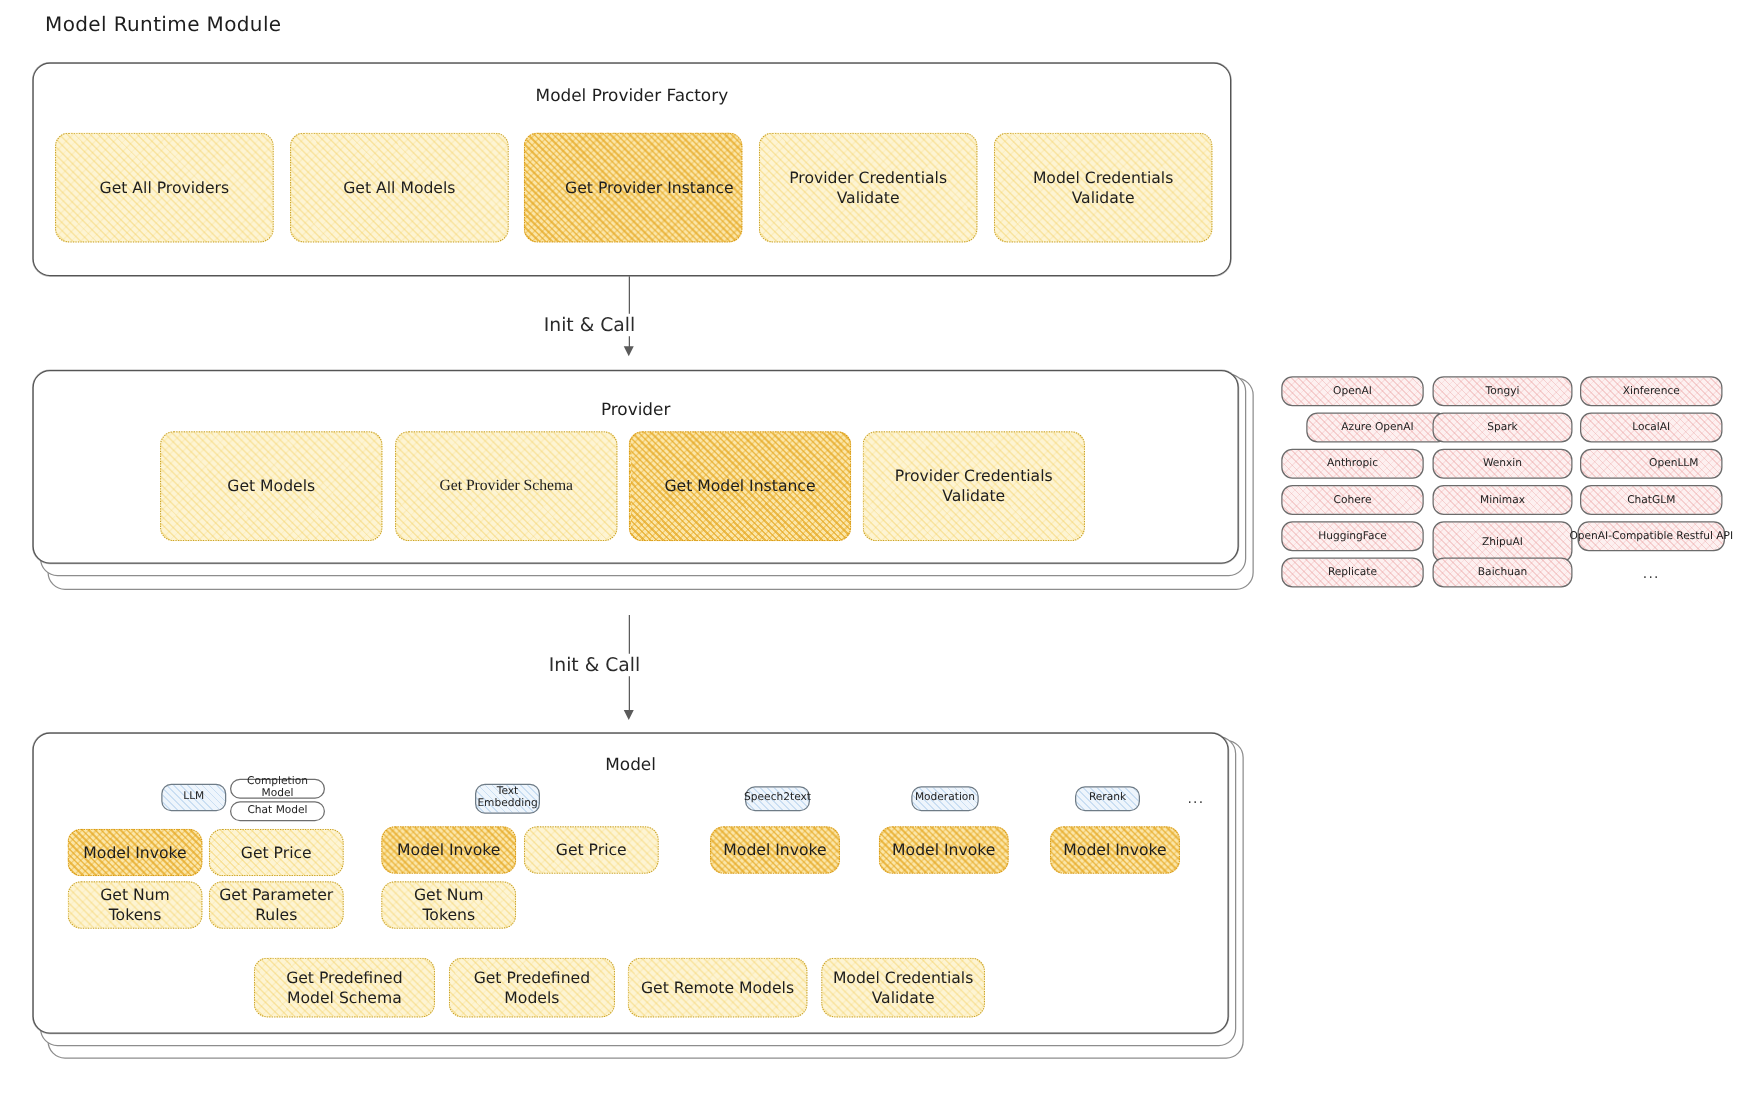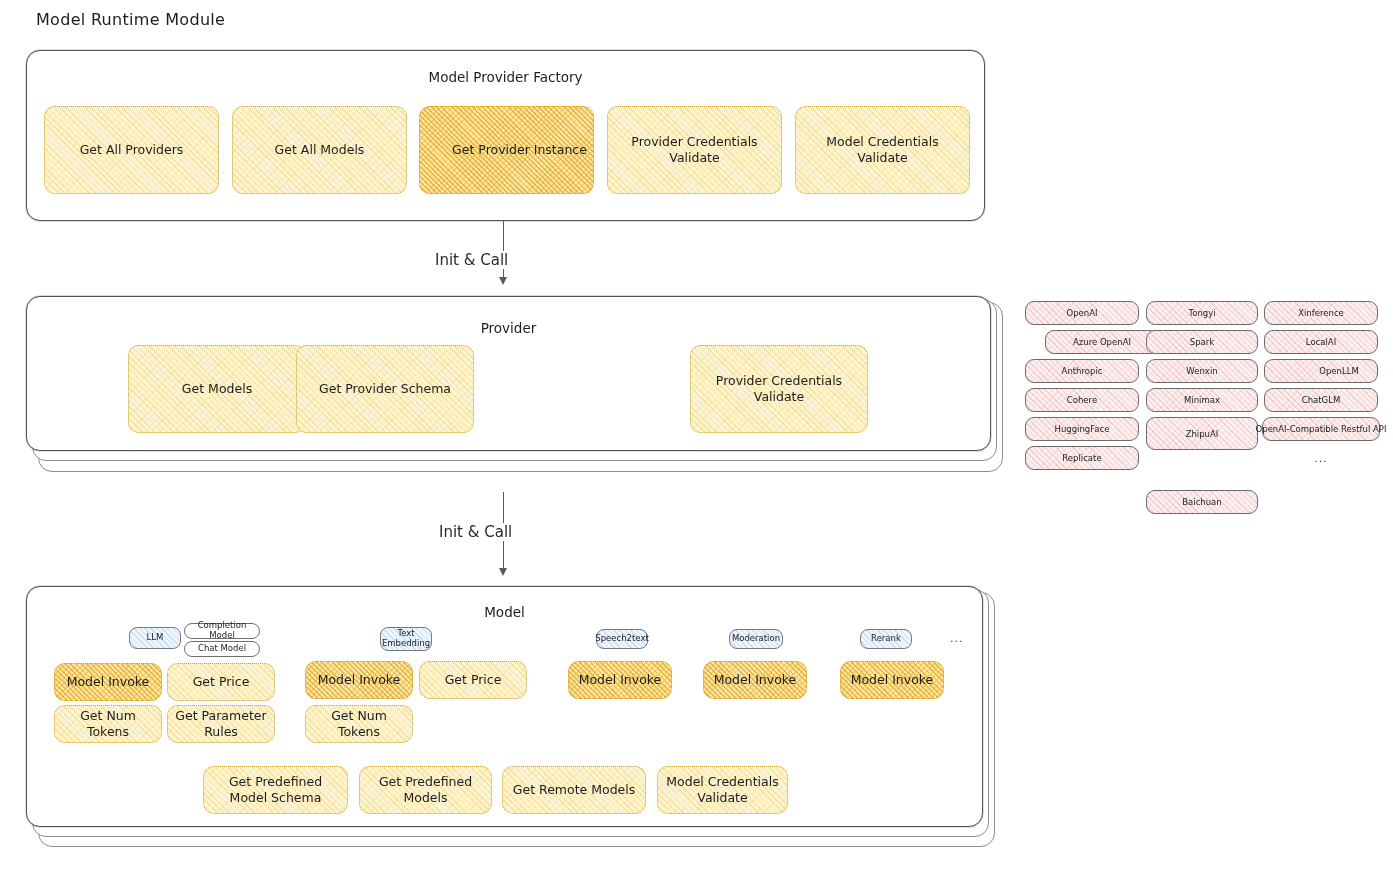--- a/index.html
+++ b/index.html
@@ -173,22 +173,25 @@
   <div class="arrow-label" style="left:432px;top:251px;width:68px;">Init &amp; Call</div>
 
   <div class="stack-l2" style="left:38px;top:302px;width:965px;height:170px;"></div>
   <div class="stack-l1" style="left:32px;top:299px;width:965px;height:162px;"></div>
   <div class="hand-box sketchy" style="left:26px;top:296px;width:965px;height:155px;"></div>
   <div class="box-title" style="left:26px;top:320px;width:965px;">Provider</div>
 
   <div class="fn" style="left:128px;top:345px;width:178px;height:88px;">
     <span>Get Models</span>
   </div>
-  <div class="fn" style="left:296px;top:345px;width:178px;height:88px;">
+  <div class="fn" style="left:316px;top:345px;width:178px;height:88px;font-family:Liberation Serif, serif;">
     <span>Get Provider Schema</span>
+  </div>
+  <div class="fn hl" style="left:503px;top:345px;width:178px;height:88px;">
+    <span>Get Model Instance</span>
   </div>
   <div class="fn" style="left:690px;top:345px;width:178px;height:88px;">
     <span>Provider Credentials Validate</span>
   </div>
 
   <div class="chip" style="left:1025px;top:301px;width:114px;height:24px;">
     <span>OpenAI</span>
     </div>
   <div class="chip" style="left:1025px;top:330px;width:114px;height:24px;margin-left:20px;">
     <span>Azure OpenAI</span>
@@ -214,21 +217,21 @@
     </div>
   <div class="chip" style="left:1146px;top:359px;width:112px;height:24px;">
     <span>Wenxin</span>
     </div>
   <div class="chip" style="left:1146px;top:388px;width:112px;height:24px;">
     <span>Minimax</span>
     </div>
   <div class="chip" style="left:1146px;top:417px;width:112px;height:33px;">
     <span>ZhipuAI</span>
     </div>
-  <div class="chip" style="left:1146px;top:446px;width:112px;height:24px;margin-top:44px;">
+  <div class="chip" style="left:1146px;top:446px;width:112px;height:24px;">
     <span>Baichuan</span>
     </div>
 
   <div class="chip" style="left:1264px;top:301px;width:114px;height:24px;">
     <span>Xinference</span>
     </div>
   <div class="chip" style="left:1264px;top:330px;width:114px;height:24px;">
     <span>LocalAI</span>
     </div>
   <div class="chip" style="left:1264px;top:359px;width:114px;height:24px;padding-left:40px;">

